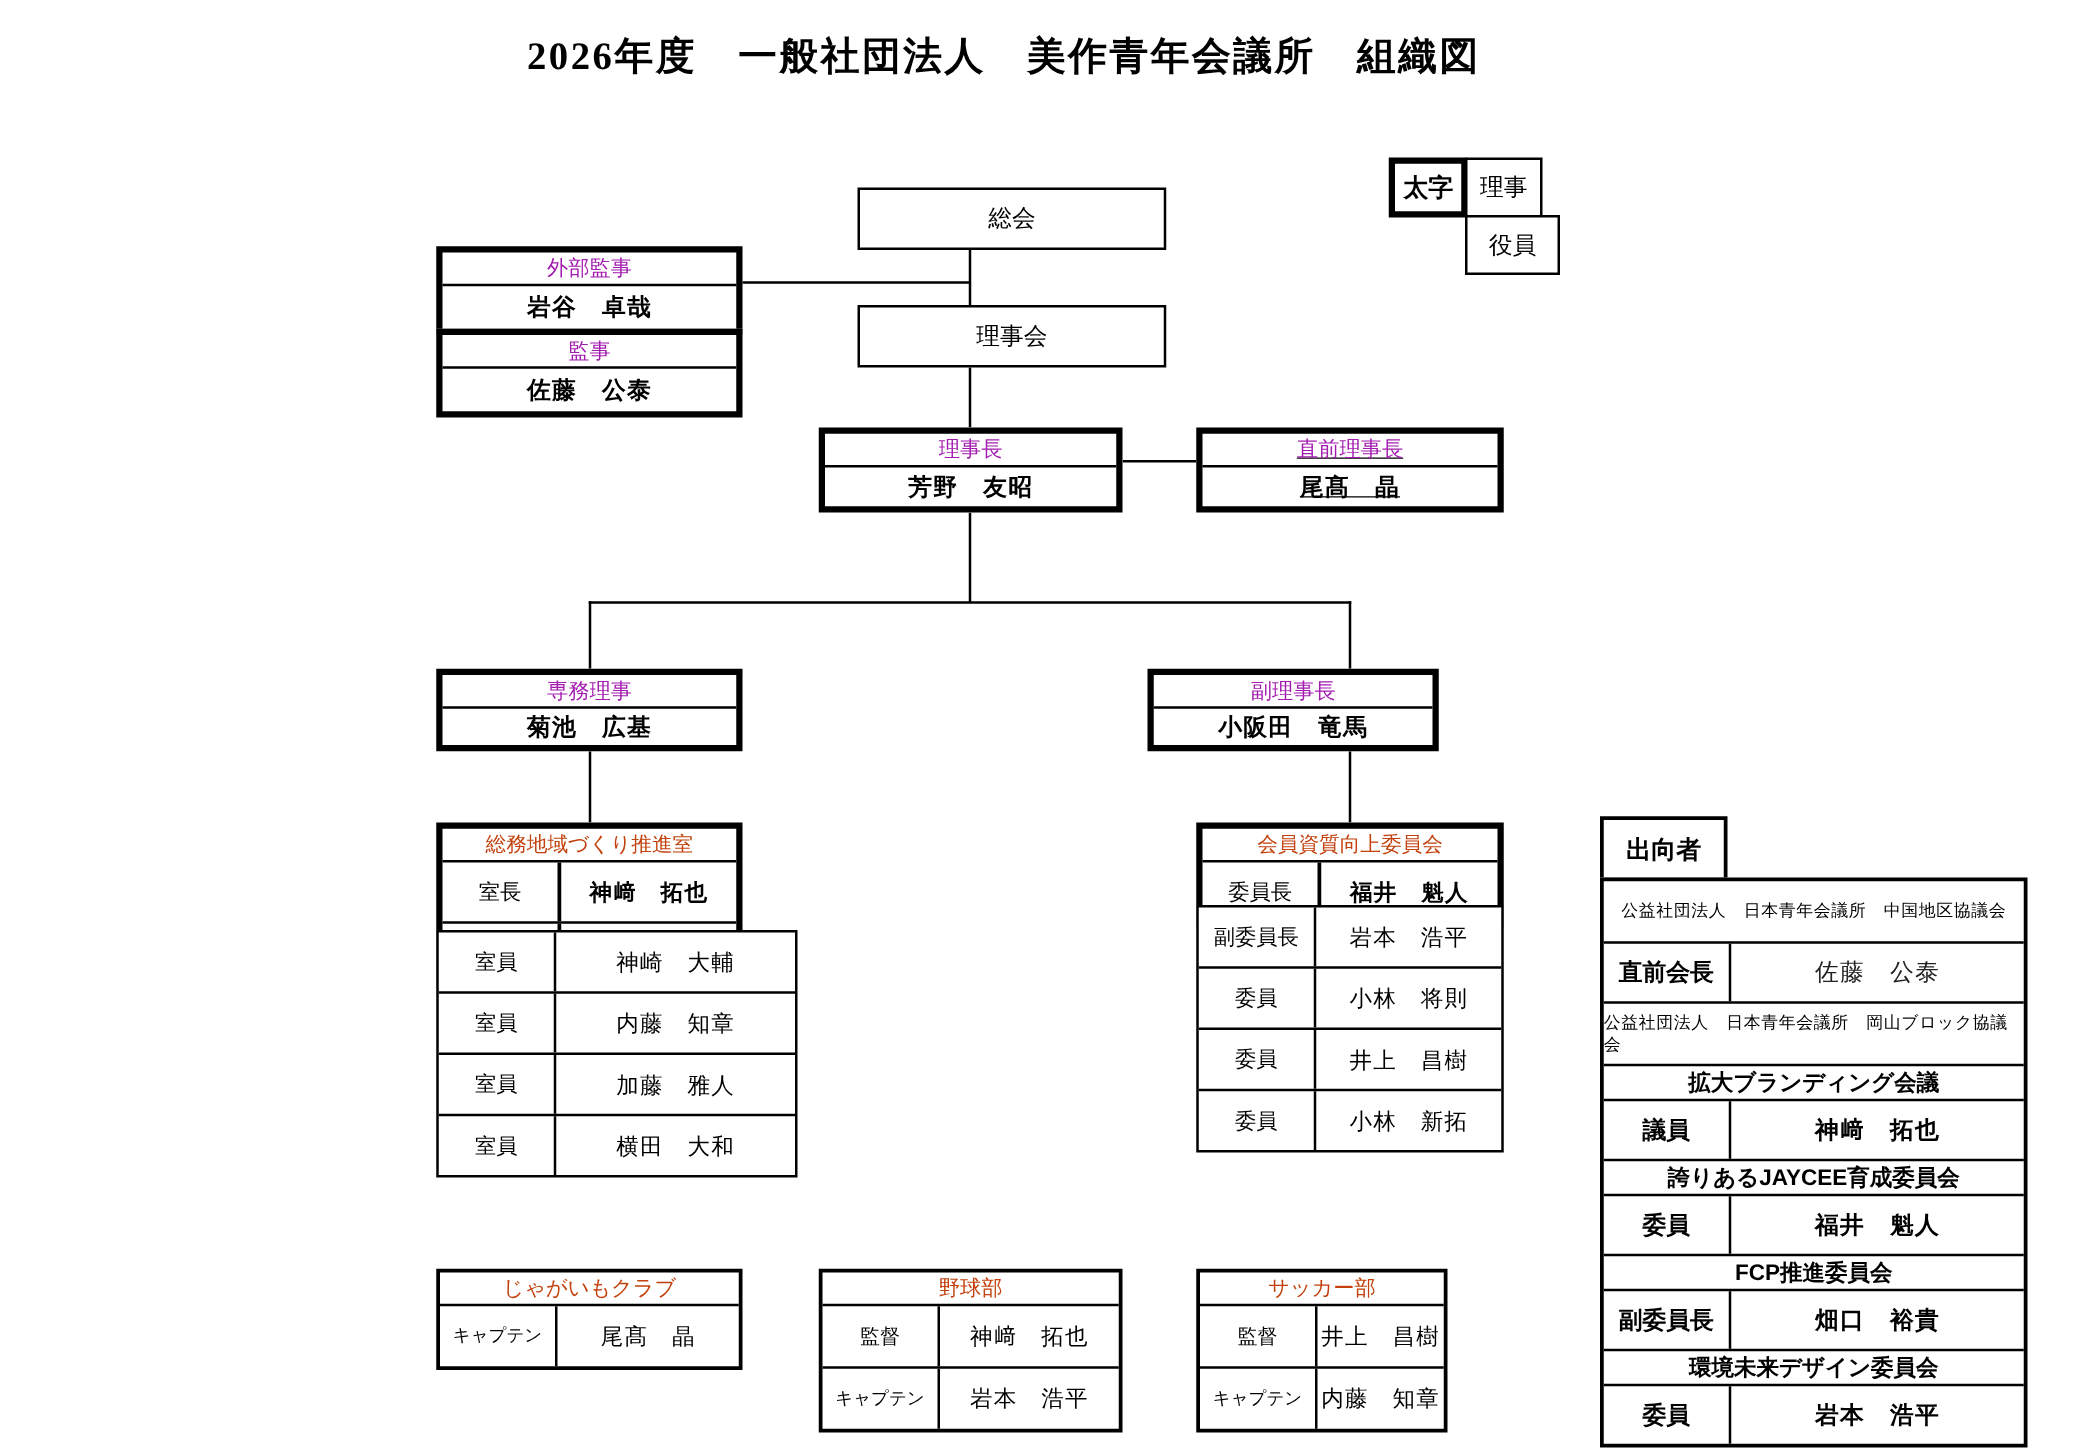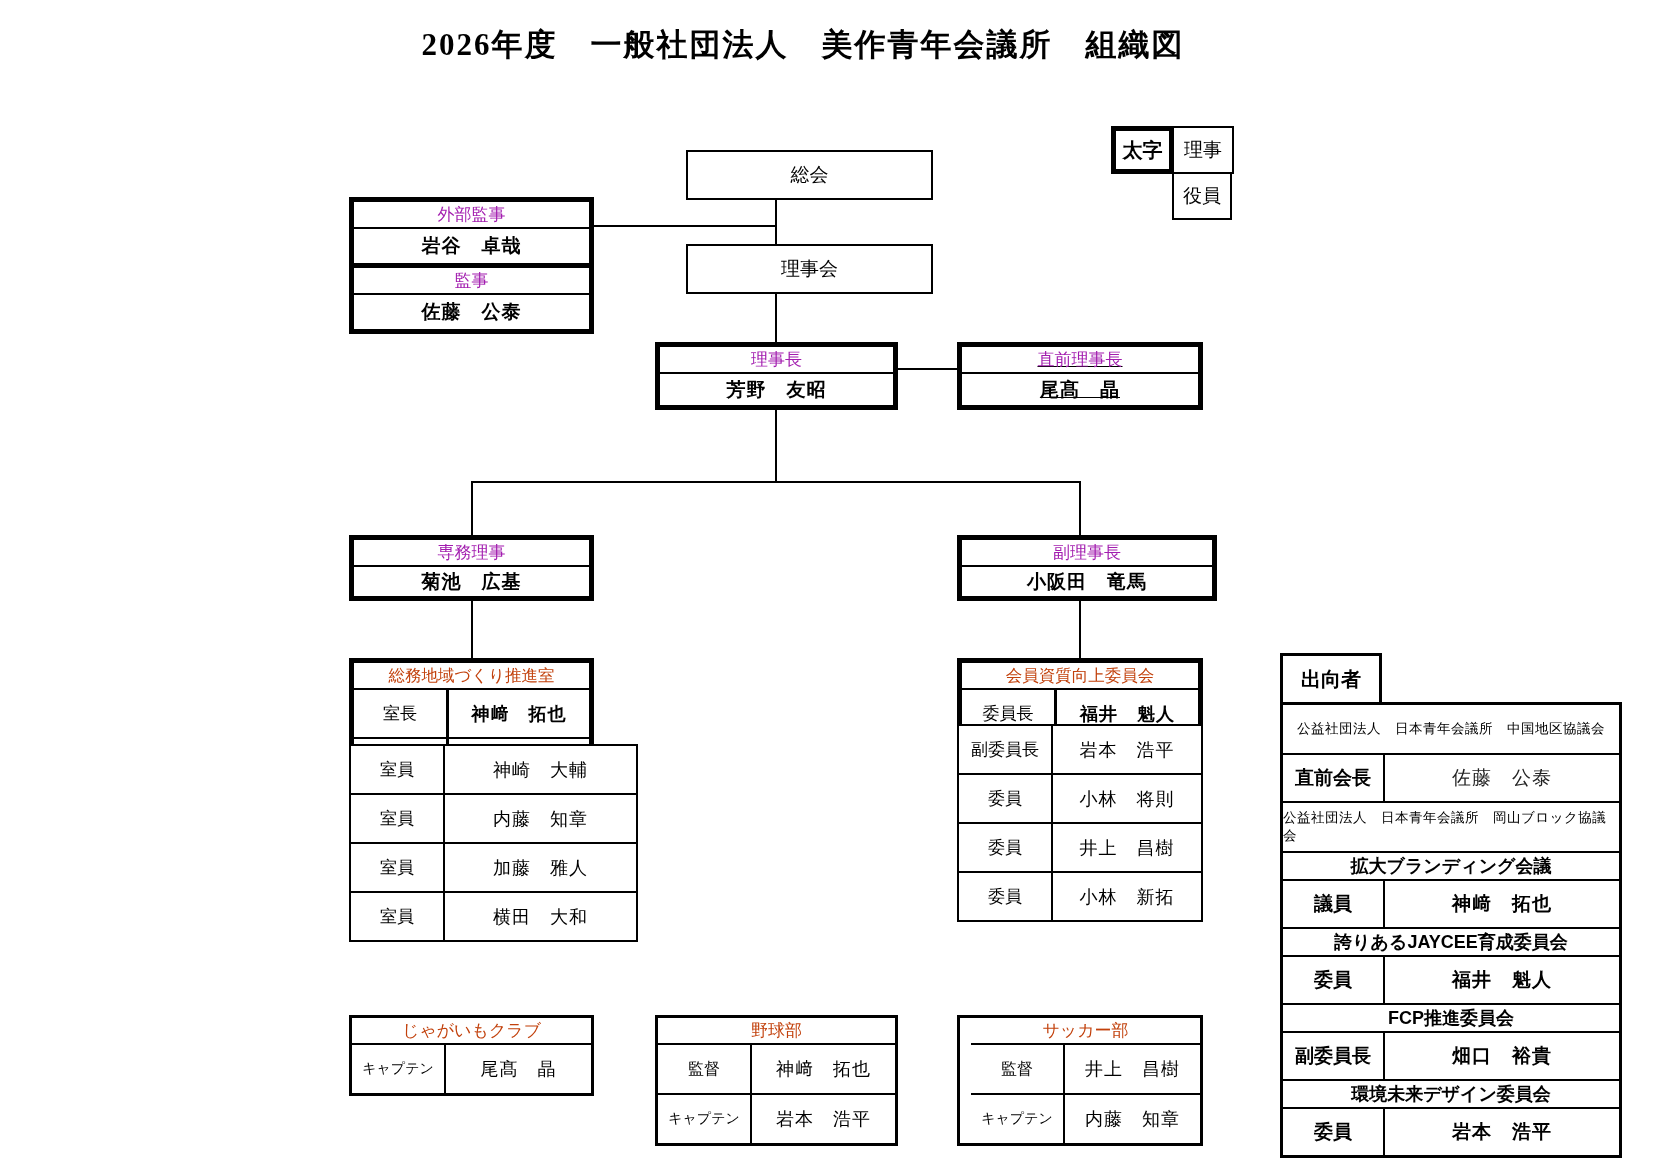--- a/index.html
+++ b/index.html
@@ -53,21 +53,21 @@
 </style>
 </head>
 <body>
 
 <div class="canvas">
 
   <div class="title">2026年度　一般社団法人　美作青年会議所　組織図</div>
 
   <div class="lg-bold" style="left:1111px;top:126px;width:63px;height:48px;">太字</div>
   <div class="lg-cell" style="left:1172px;top:126px;width:62px;height:48px;">理事</div>
-  <div class="lg-cell" style="left:1172px;top:172px;width:60px;height:48px;">役員</div>
+  <div class="lg-cell" style="left:1172px;top:172px;width:76px;height:48px;">役員</div>
 
   <div class="line" style="left:775px;top:196px;width:2px;height:48px;"></div>
   <div class="line" style="left:592px;top:225px;width:184px;height:2px;"></div>
   <div class="line" style="left:775px;top:290px;width:2px;height:52px;"></div>
   <div class="line" style="left:898px;top:368px;width:60px;height:2px;"></div>
   <div class="line" style="left:775px;top:410px;width:2px;height:72px;"></div>
   <div class="line" style="left:471px;top:481px;width:610px;height:2px;"></div>
   <div class="line" style="left:471px;top:481px;width:2px;height:54px;"></div>
   <div class="line" style="left:1079px;top:481px;width:2px;height:54px;"></div>
   <div class="line" style="left:471px;top:601px;width:2px;height:57px;"></div>
@@ -91,21 +91,21 @@
   </div>
   <div class="obox" style="left:957px;top:342px;width:246px;height:68px;text-decoration:underline;">
     <div class="role">直前理事長</div>
     <div class="name">尾髙　晶</div>
   </div>
 
   <div class="obox" style="left:349px;top:535px;width:245px;height:66px;">
     <div class="role">専務理事</div>
     <div class="name">菊池　広基</div>
   </div>
-  <div class="obox" style="left:957px;top:535px;width:260px;height:66px;">
+  <div class="obox" style="left:918px;top:535px;width:233px;height:66px;">
     <div class="role">副理事長</div>
     <div class="name">小阪田　竜馬</div>
   </div>
 
   <div class="sect" style="left:349px;top:658px;width:245px;">
     <div class="t-head">総務地域づくり推進室</div>
     <div class="t-row thickdiv">
       <div class="t-role">室長</div>
       <div class="t-name bold">神﨑　拓也</div>
     </div>
@@ -202,21 +202,21 @@
     <div class="t-row">
       <div class="t-role">監督</div>
       <div class="t-name">神﨑　拓也</div>
     </div>
     <div class="t-row">
       <div class="t-role small-kana">キャプテン</div>
       <div class="t-name">岩本　浩平</div>
     </div>
   </div>
 
-  <div class="club" style="left:957px;top:1015px;width:246px;padding-left:11px;">
+  <div class="club" style="left:957px;top:1015px;width:201px;">
     <div class="t-head">サッカー部</div>
     <div class="t-row">
       <div class="t-role">監督</div>
       <div class="t-name">井上　昌樹</div>
     </div>
     <div class="t-row">
       <div class="t-role small-kana">キャプテン</div>
       <div class="t-name">内藤　知章</div>
     </div>
   </div>

